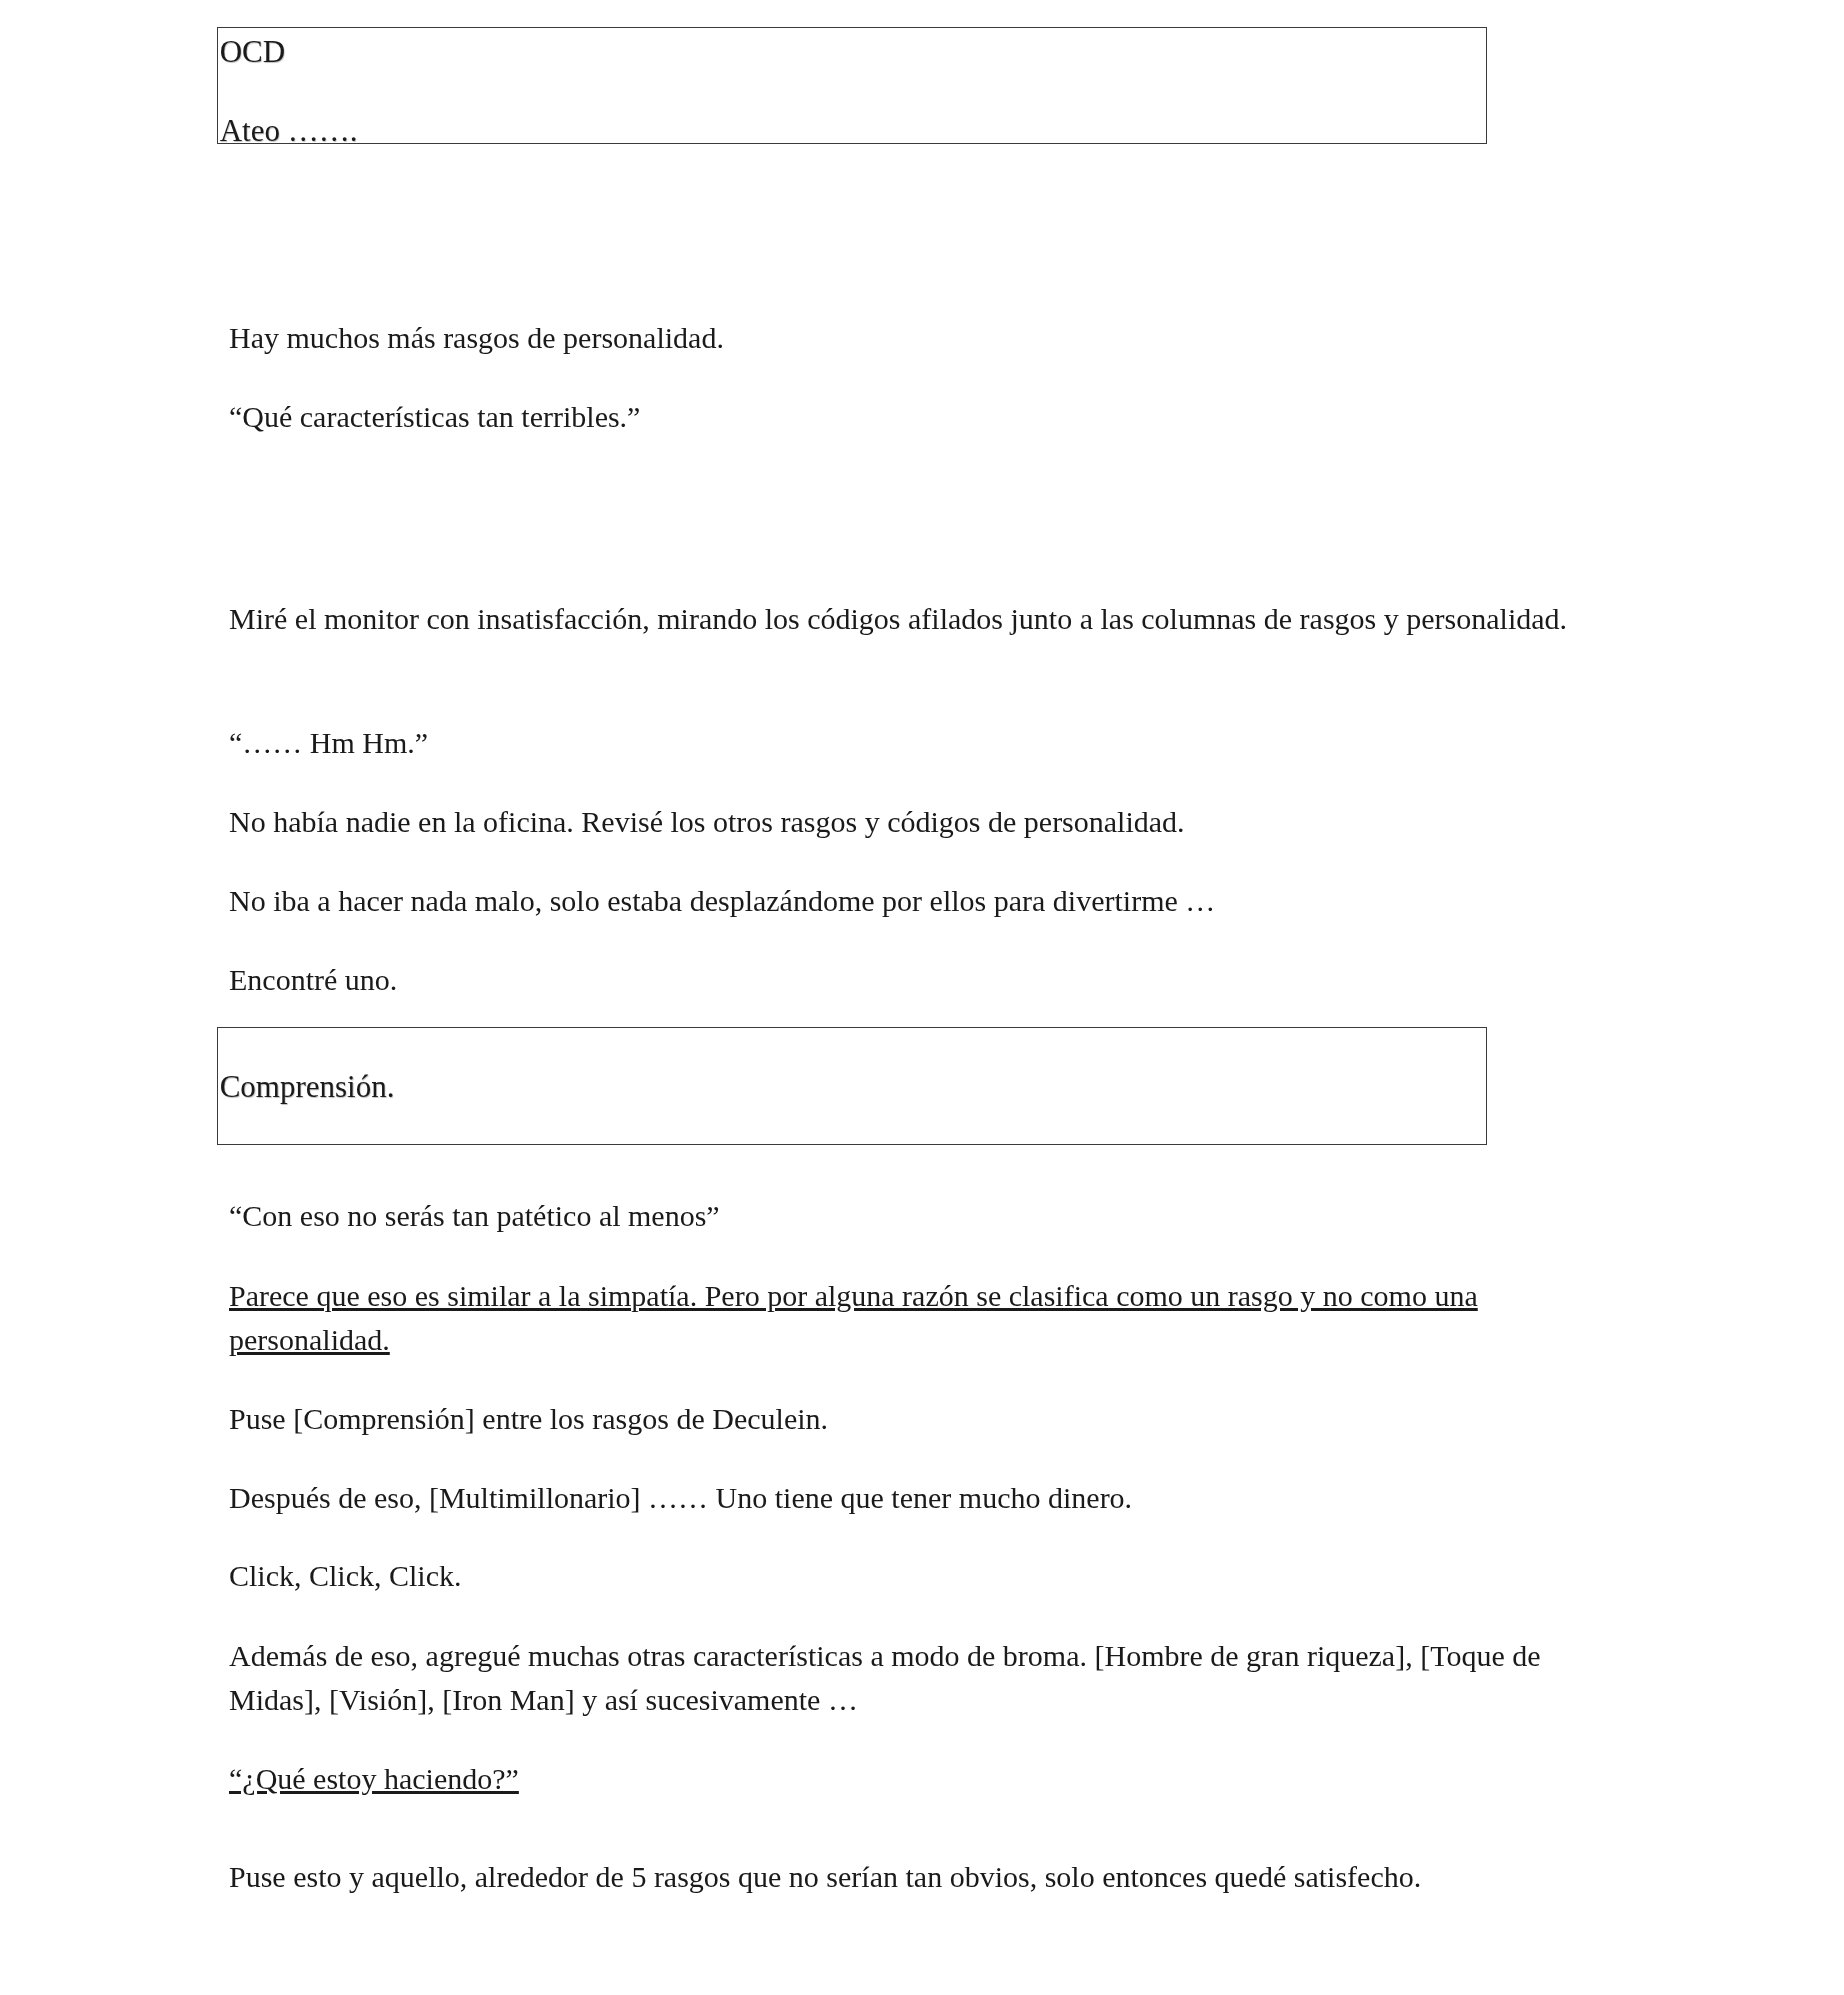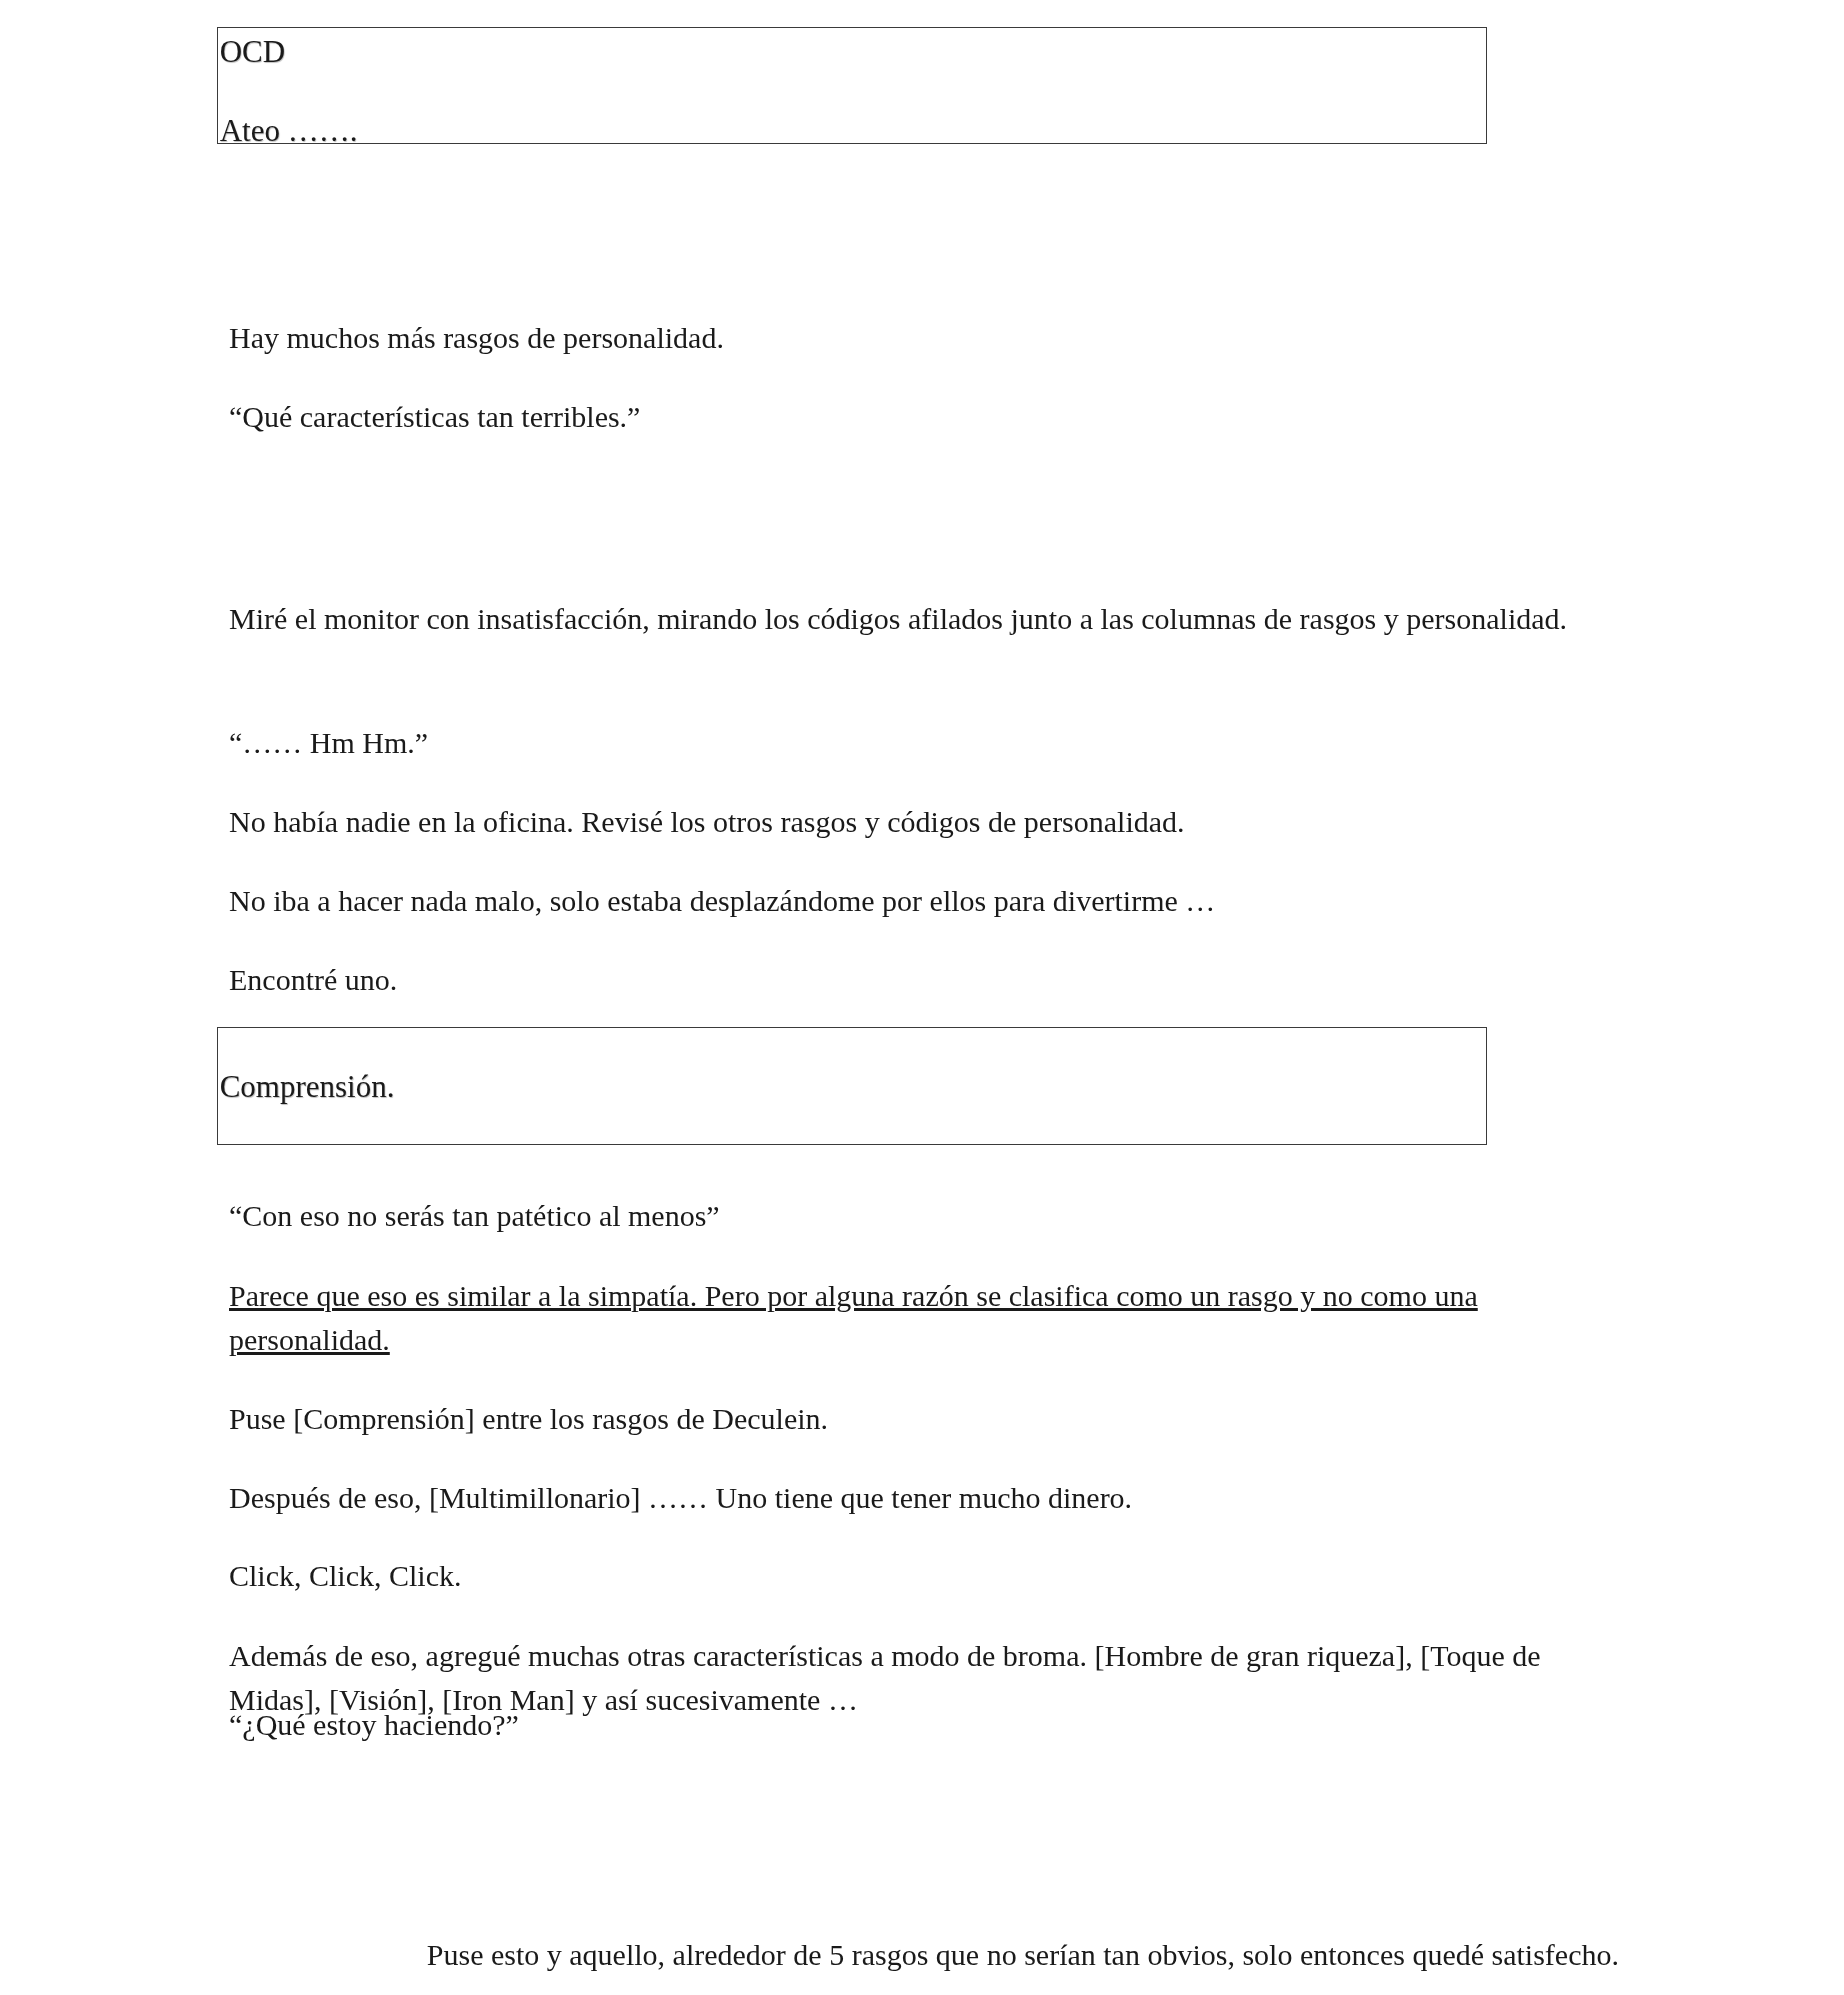--- a/index.html
+++ b/index.html
@@ -68,17 +68,17 @@
   <div class="box" style="top:1027px; height:118px;">
     <div class="box-line" style="top:40px;">Comprensión.</div>
   </div>
 
   <p class="para" style="top:1183px;">“Con eso no serás tan patético al menos”</p>
   <p class="para" style="top:1263px; width:1407px;text-decoration:underline;">Parece que eso es similar a la simpatía. Pero por alguna razón se clasifica como un rasgo y no como una personalidad.</p>
   <p class="para" style="top:1386px;">Puse [Comprensión] entre los rasgos de Deculein.</p>
   <p class="para" style="top:1465px;">Después de eso, [Multimillonario] …… Uno tiene que tener mucho dinero.</p>
   <p class="para" style="top:1543px;">Click, Click, Click.</p>
   <p class="para" style="top:1623px; width:1398px;">Además de eso, agregué muchas otras características a modo de broma. [Hombre de gran riqueza], [Toque de Midas], [Visión], [Iron Man] y así sucesivamente …</p>
-  <p class="para" style="top:1692px;">“¿Qué estoy haciendo?”</p>
-  <p class="para" style="top:1922px; width:1390px;text-align:right;">Puse esto y aquello, alrededor de 5 rasgos que no serían tan obvios, solo entonces quedé satisfecho.</p>
+  <p class="para" style="top:1746px;text-decoration:underline;">“¿Qué estoy haciendo?”</p>
+  <p class="para" style="top:1844px; width:1390px;">Puse esto y aquello, alrededor de 5 rasgos que no serían tan obvios, solo entonces quedé satisfecho.</p>
 
 </div>
 
 
 </body></html>

